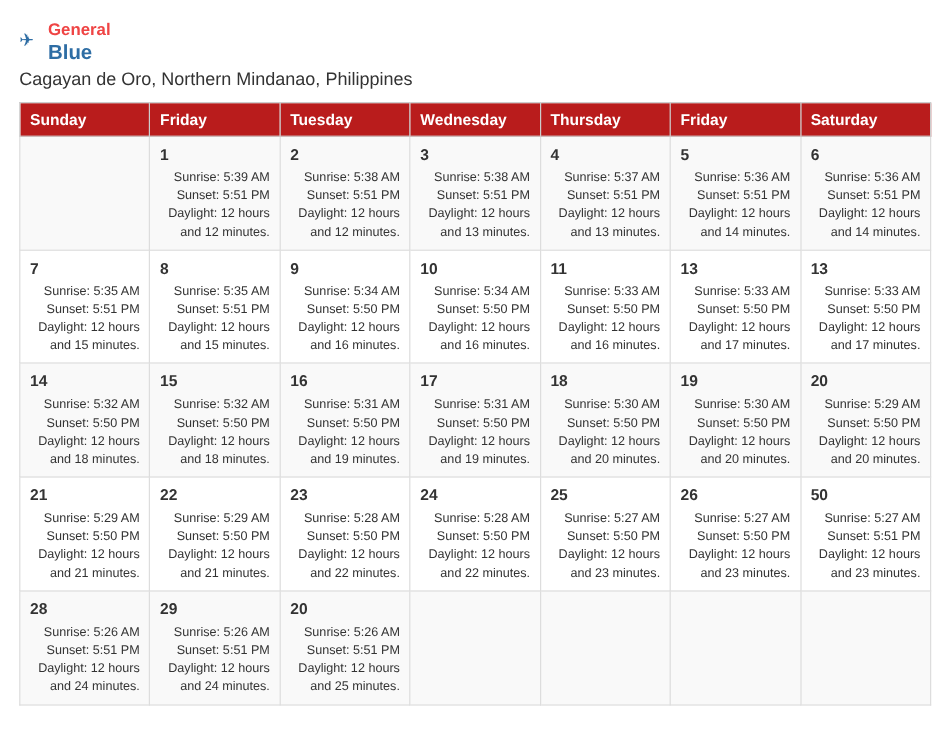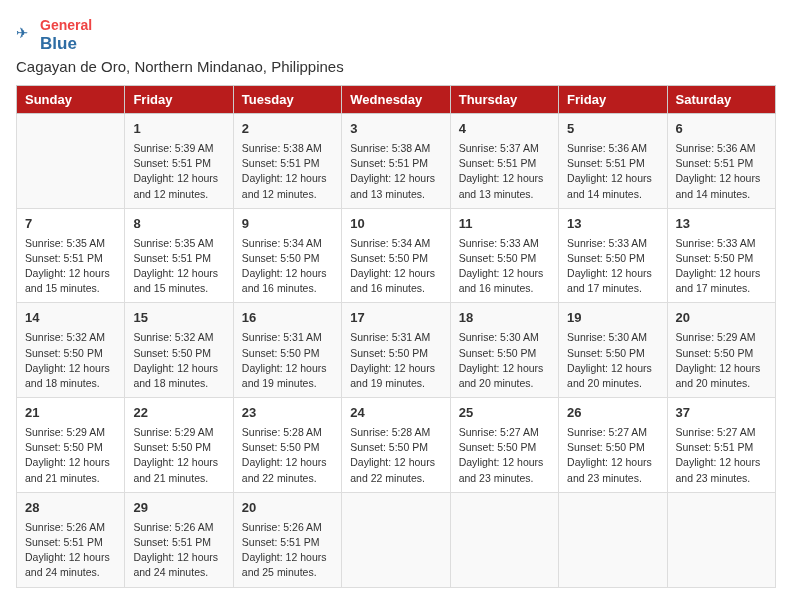--- a/index.html
+++ b/index.html
@@ -77,20 +77,21 @@
     }
     .day-num {
       font-size: 13px;
       font-weight: bold;
       display: block;
       margin-bottom: 2px;
     }
     .day-info {
       font-size: 10.5px;
       color: #333;
+      text-align: right;
     }
   </style>
 </head>
 <body>
 
 <div class="header-top">
   <div class="logo">
     <svg class="logo-icon" viewBox="0 0 30 30" xmlns="http://www.w3.org/2000/svg">
       <text x="0" y="20" font-size="22" fill="#2e6da4">✈</text>
     </svg>
@@ -299,21 +300,21 @@
 and 23 minutes.</div>
         </td>
         <td>
           <span class="day-num">26</span>
           <div class="day-info" style="white-space: pre-line;">Sunrise: 5:27 AM
 Sunset: 5:50 PM
 Daylight: 12 hours
 and 23 minutes.</div>
         </td>
         <td>
-          <span class="day-num">37</span>
+          <span class="day-num">50</span>
           <div class="day-info" style="white-space: pre-line;">Sunrise: 5:27 AM
 Sunset: 5:51 PM
 Daylight: 12 hours
 and 23 minutes.</div>
         </td>
       </tr>
       <tr>
         <td>
           <span class="day-num">28</span>
           <div class="day-info" style="white-space: pre-line;">Sunrise: 5:26 AM

